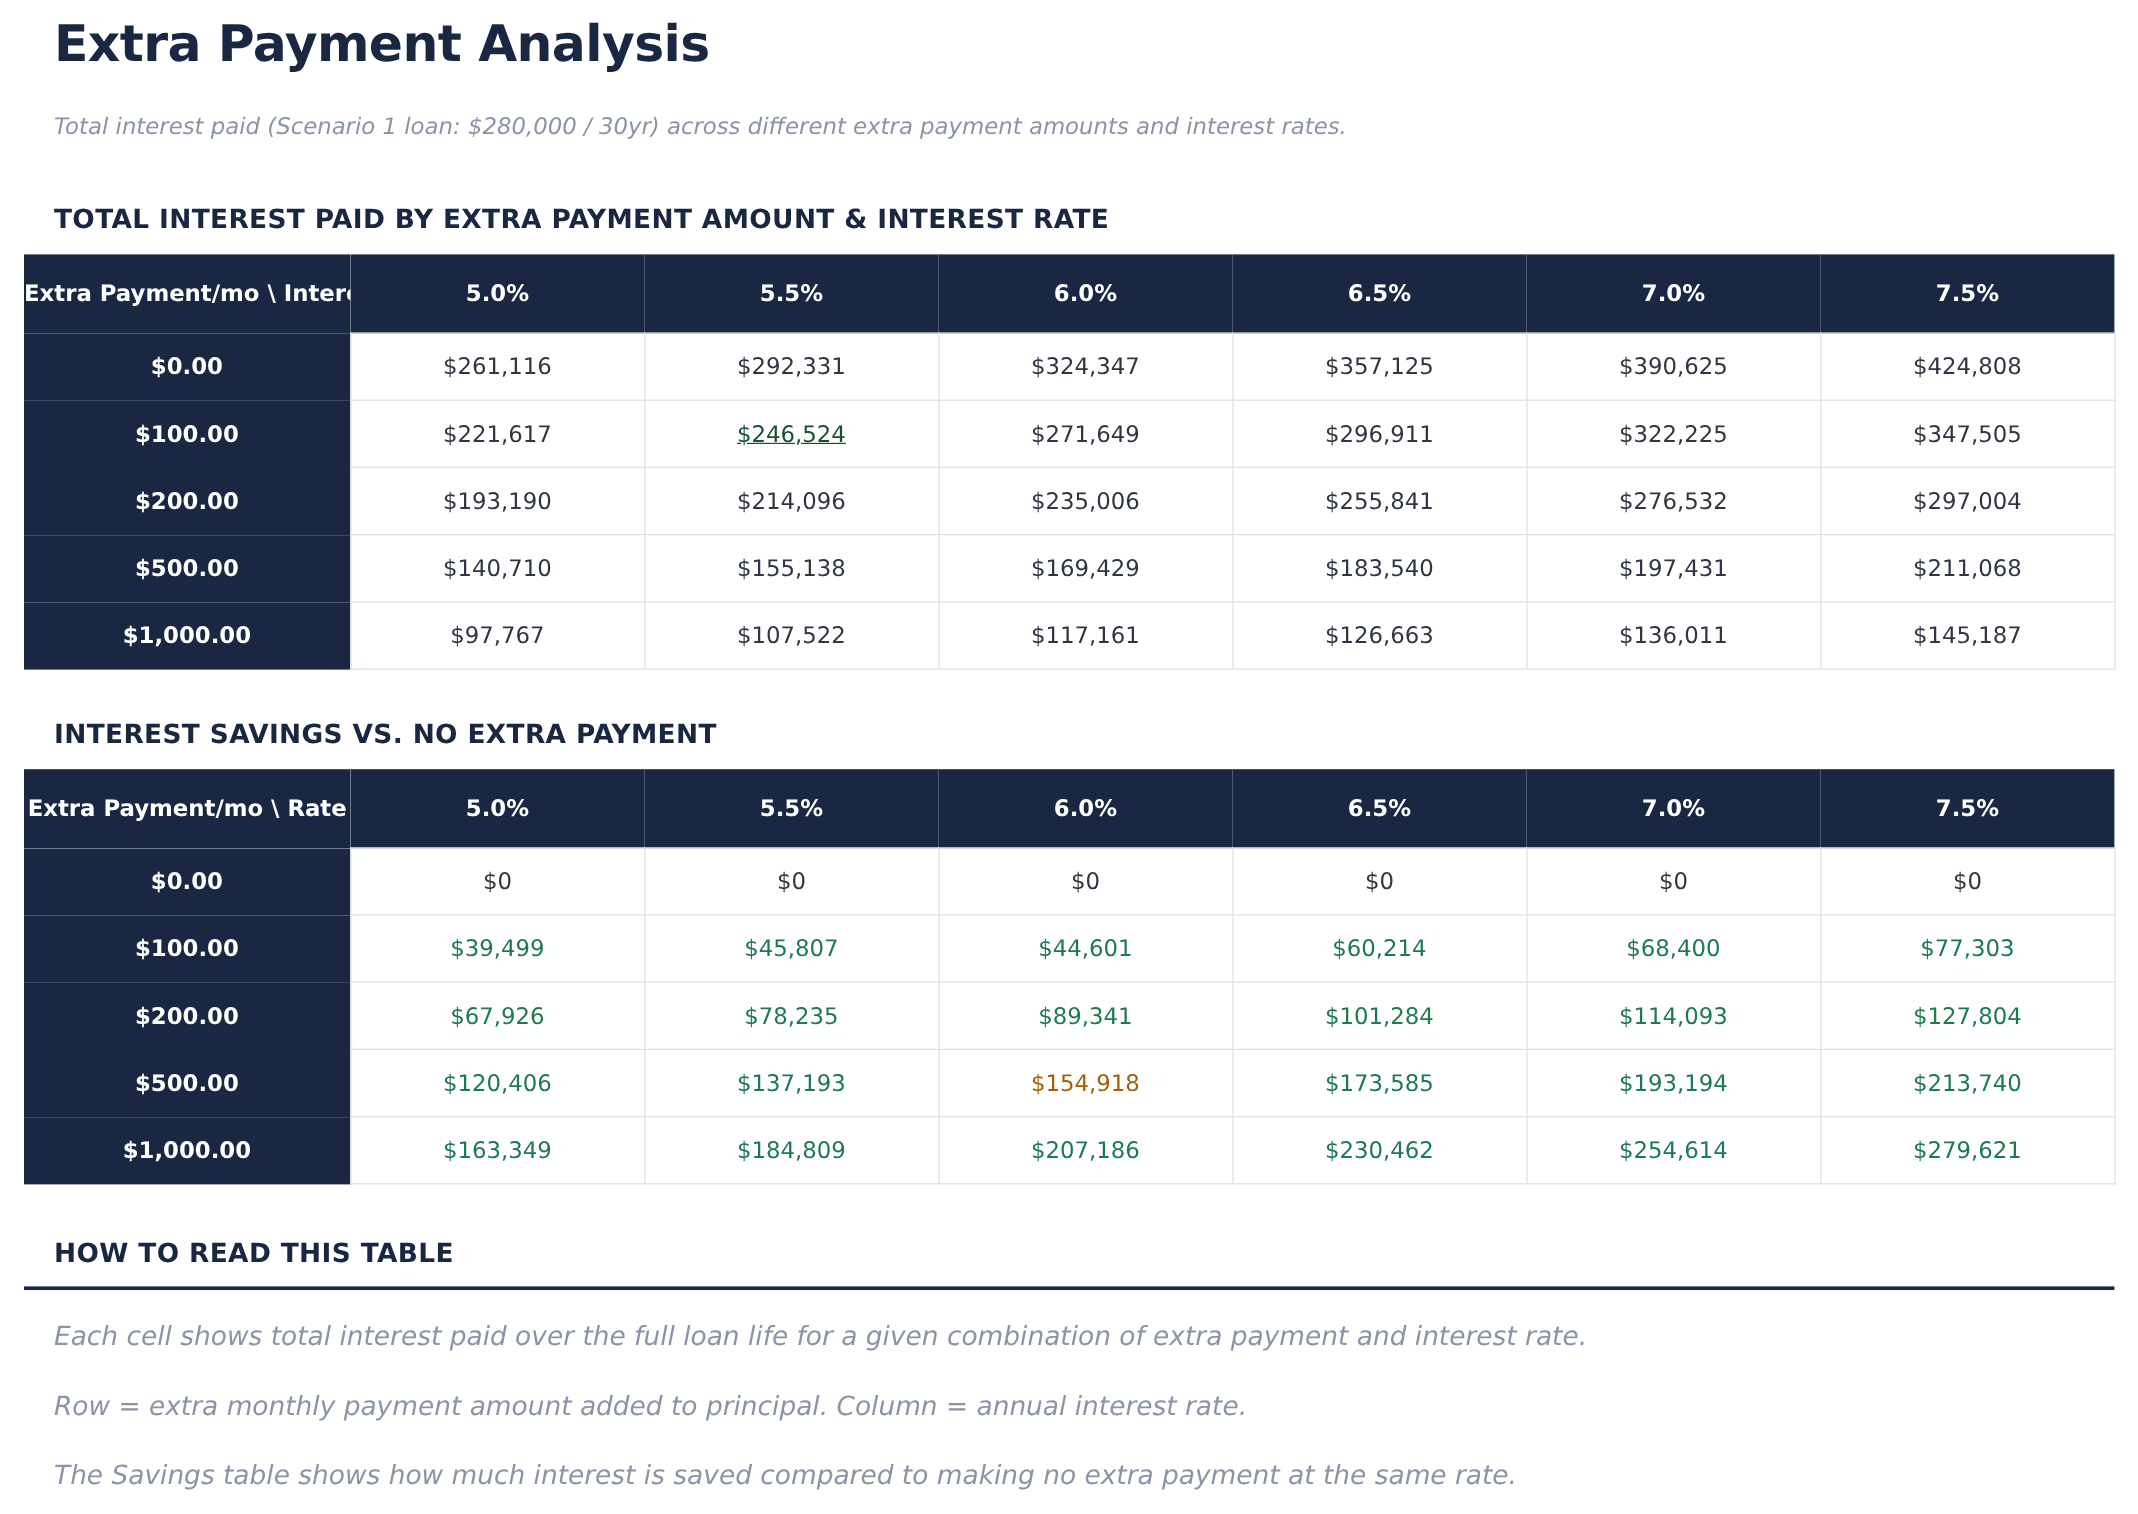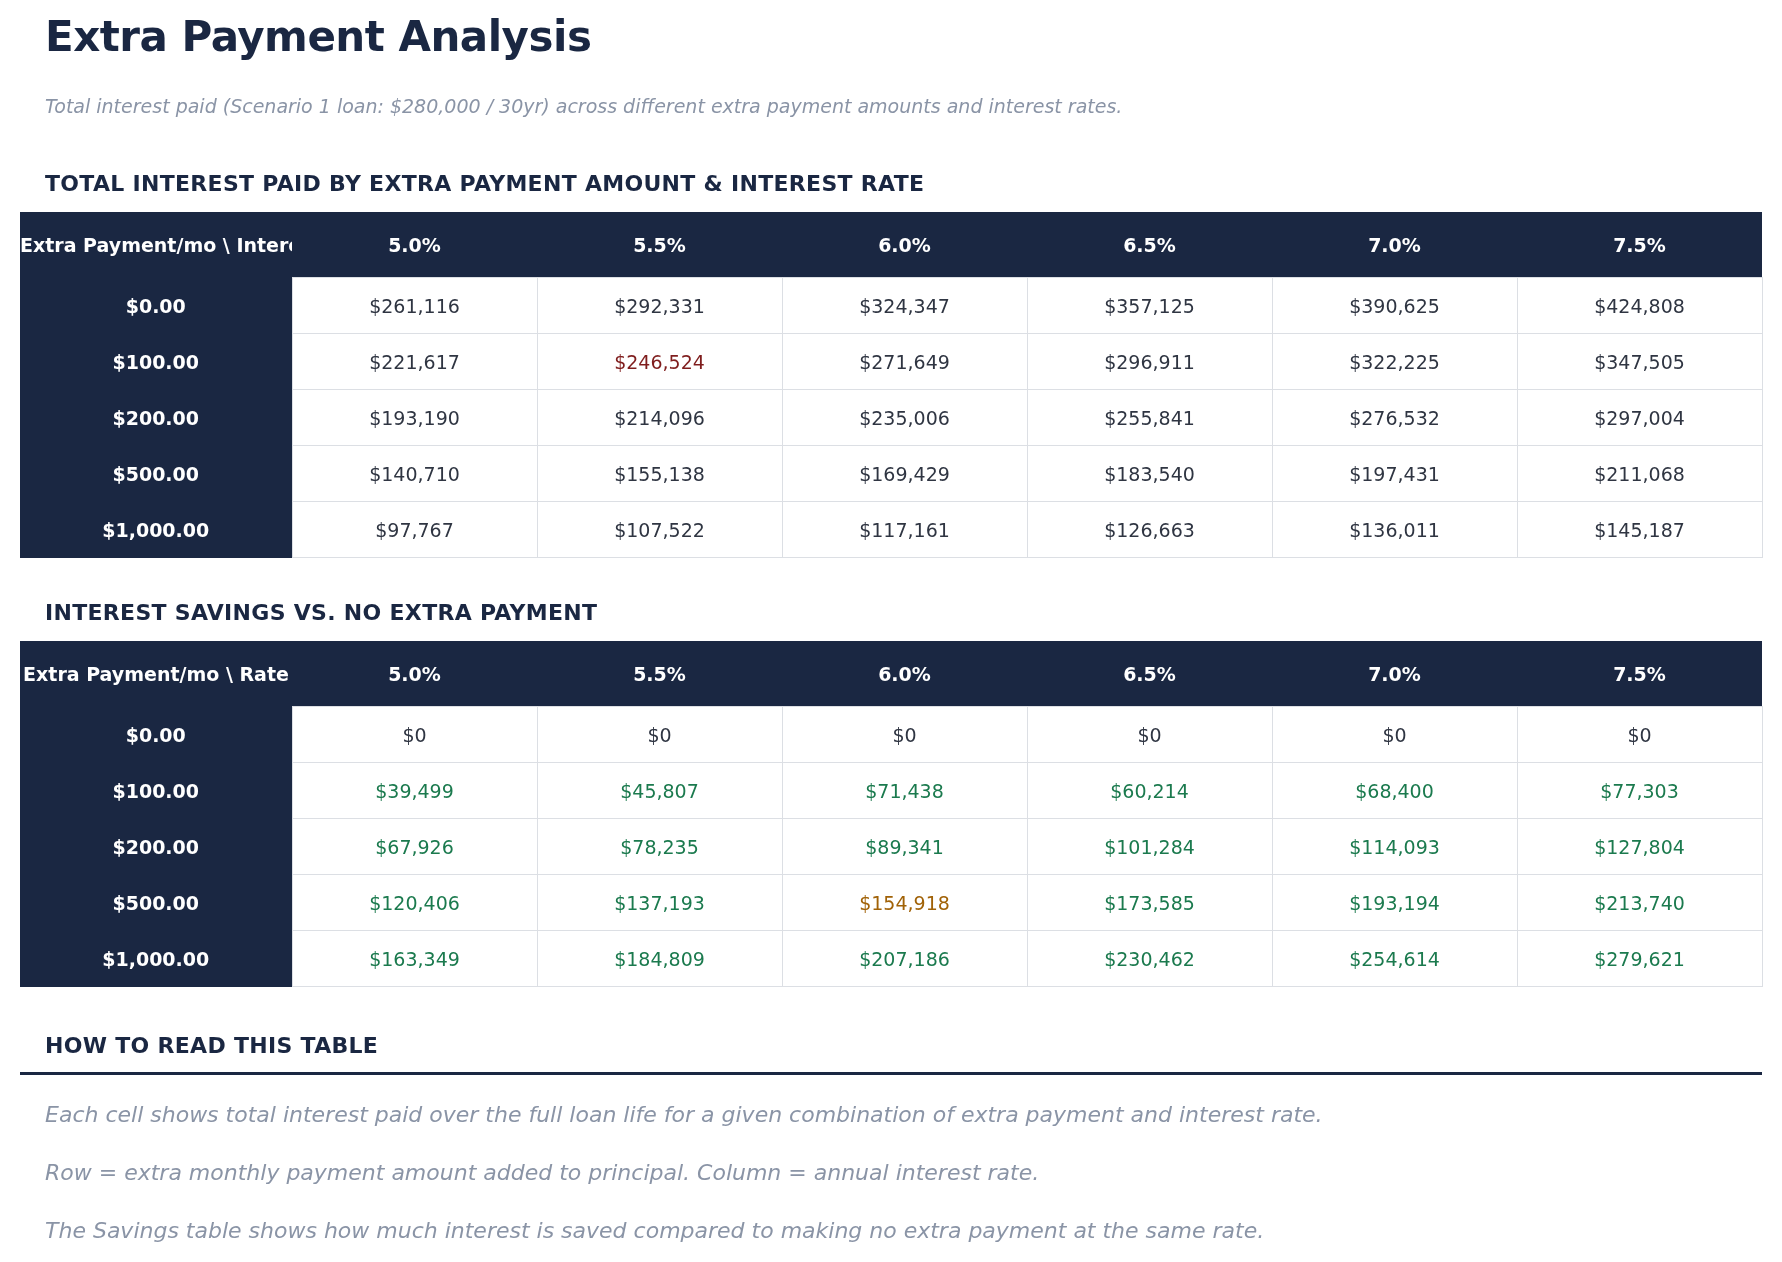--- a/index.html
+++ b/index.html
@@ -126,21 +126,21 @@
           <td style="color: rgb(47, 53, 66);">$261,116</td>
           <td style="color: rgb(47, 53, 66);">$292,331</td>
           <td style="color: rgb(47, 53, 66);">$324,347</td>
           <td style="color: rgb(47, 53, 66);">$357,125</td>
           <td style="color: rgb(47, 53, 66);">$390,625</td>
           <td style="color: rgb(47, 53, 66);">$424,808</td>
         </tr>
         <tr>
           <th>$100.00</th>
           <td style="color: rgb(47, 53, 66);">$221,617</td>
-          <td style="color: #7f1d1d;">$246,524</td>
+          <td style="color: #14532d; text-decoration: underline;">$246,524</td>
           <td style="color: rgb(47, 53, 66);">$271,649</td>
           <td style="color: rgb(47, 53, 66);">$296,911</td>
           <td style="color: rgb(47, 53, 66);">$322,225</td>
           <td style="color: rgb(47, 53, 66);">$347,505</td>
         </tr>
         <tr>
           <th>$200.00</th>
           <td style="color: rgb(47, 53, 66);">$193,190</td>
           <td style="color: rgb(47, 53, 66);">$214,096</td>
           <td style="color: rgb(47, 53, 66);">$235,006</td>
@@ -200,21 +200,21 @@
           <td style="color: rgb(47, 53, 66);">$0</td>
           <td style="color: rgb(47, 53, 66);">$0</td>
           <td style="color: rgb(47, 53, 66);">$0</td>
           <td style="color: rgb(47, 53, 66);">$0</td>
           <td style="color: rgb(47, 53, 66);">$0</td>
         </tr>
         <tr>
           <th>$100.00</th>
           <td style="color: rgb(27, 122, 78);">$39,499</td>
           <td style="color: rgb(27, 122, 78);">$45,807</td>
-          <td style="color: rgb(27, 122, 78);">$71,438</td>
+          <td style="color: rgb(27, 122, 78);">$44,601</td>
           <td style="color: rgb(27, 122, 78);">$60,214</td>
           <td style="color: rgb(27, 122, 78);">$68,400</td>
           <td style="color: rgb(27, 122, 78);">$77,303</td>
         </tr>
         <tr>
           <th>$200.00</th>
           <td style="color: rgb(27, 122, 78);">$67,926</td>
           <td style="color: rgb(27, 122, 78);">$78,235</td>
           <td style="color: rgb(27, 122, 78); margin-left: 19px;">$89,341</td>
           <td style="color: rgb(27, 122, 78);">$101,284</td>

